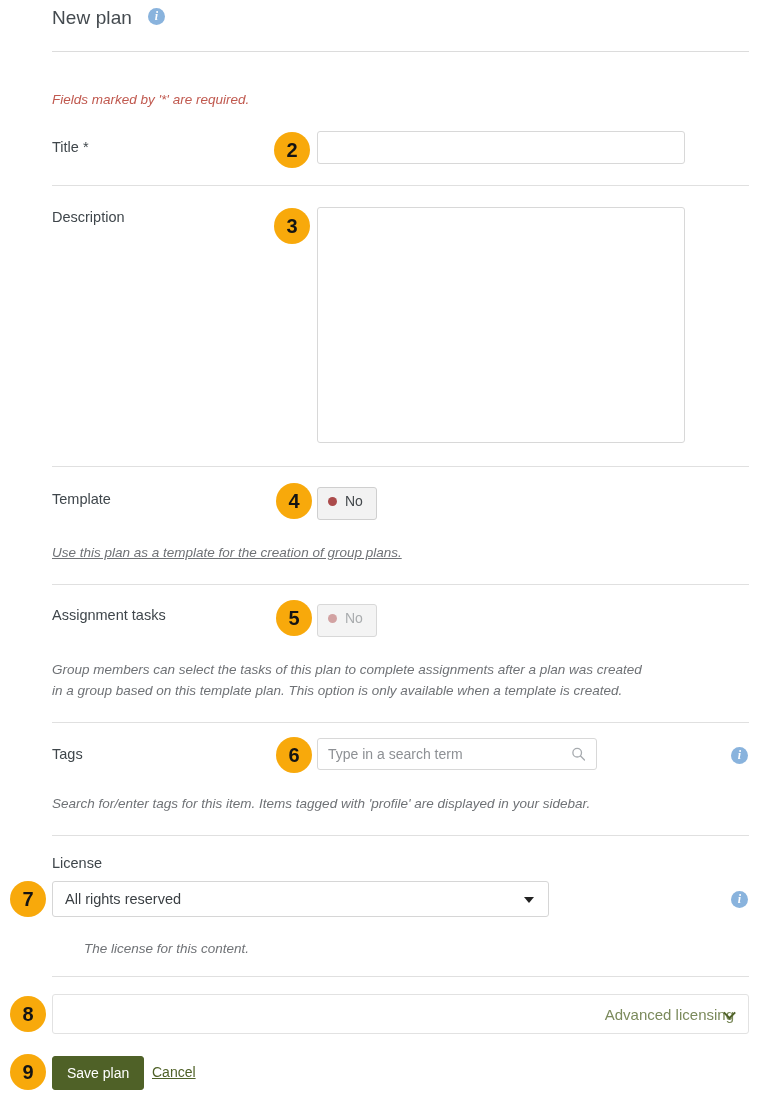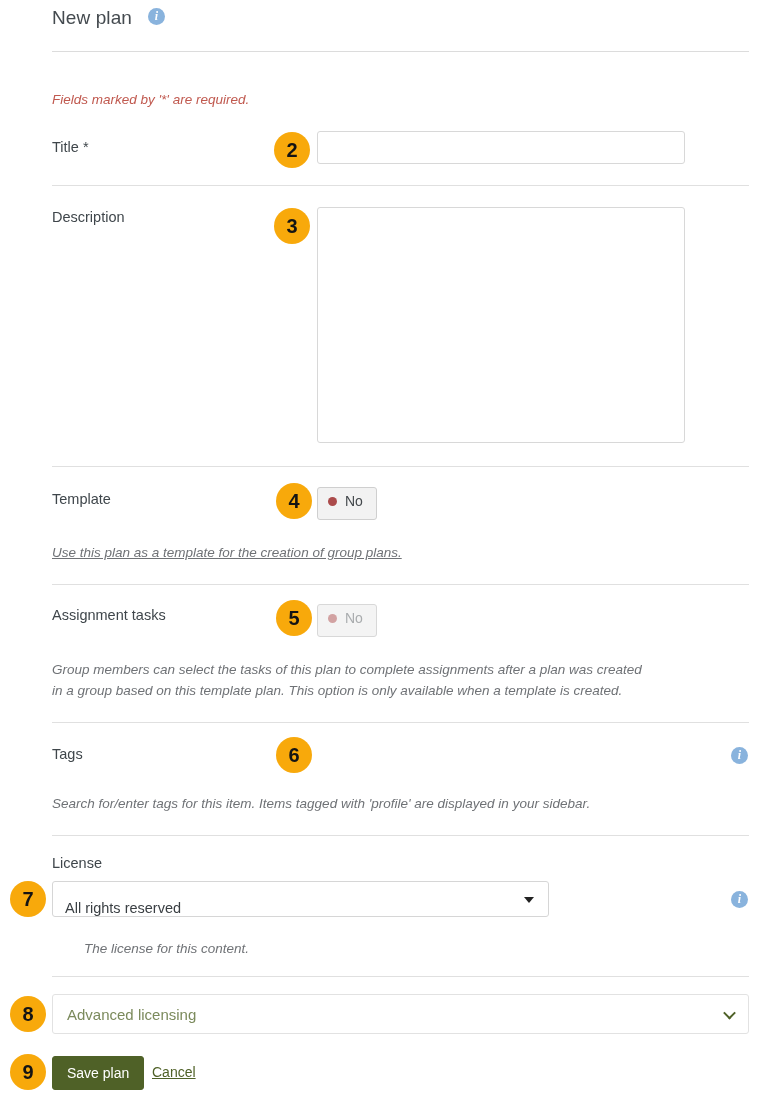--- a/index.html
+++ b/index.html
@@ -254,36 +254,45 @@
   <div class="toggle-btn disabled" style="left:317px; top:604px;">
     <span class="dot"></span>
     <span>No</span>
   </div>
   <div class="help-text" style="left:52px; top:680px; width:690px;">in a group based on this template plan. This option is only available when a template is created.</div>
   <div class="help-text" style="left:52px; top:659px; width:690px;">Group members can select the tasks of this plan to complete assignments after a plan was created</div>
   <div class="row-sep" style="top:722px;"></div>
 
   <div class="field-label" style="left:52px; top:746px;">Tags</div>
   <div class="badge" style="left:276px; top:737px;">6</div>
+  <div class="tags-wrap" style="left:317px; top:738px; width:280px; height:32px;">
+    <input class="text-input" type="text" style="left: 0px; top: 0px; width: 280px; height: 32px;" value="" placeholder="Type in a search term">
+    <span class="search-icon">
+      <svg width="15" height="15" viewBox="0 0 16 16" fill="none" stroke="#a7abaf" stroke-width="1.4">
+        <circle cx="6.6" cy="6.6" r="4.6"></circle>
+        <line x1="10.2" y1="10.2" x2="14.4" y2="14.4" stroke-linecap="round"></line>
+      </svg>
+    </span>
+  </div>
   <span class="info-icon" style="position:absolute; left:731px; top:747px;">i</span>
   <div class="help-text" style="left:52px; top:793px; width:690px;">Search for/enter tags for this item. Items tagged with 'profile' are displayed in your sidebar.</div>
   <div class="row-sep" style="top:835px;"></div>
 
   <div class="field-label" style="left:52px; top:855px;">License</div>
   <div class="badge" style="left:10px; top:881px;">7</div>
-  <div class="select-box" style="left:52px; top:881px; width:497px; height:36px;align-items:flex-end;">
+  <div class="select-box" style="left:52px; top:881px; width:497px; height:36px;">
     <span>All rights reserved</span>
     <span class="caret"></span>
   </div>
   <span class="info-icon" style="position:absolute; left:731px; top:891px;">i</span>
   <div class="help-text" style="left:52px; top:938px; width:690px;margin-left:32px;">The license for this content.</div>
   <div class="row-sep" style="top:976px;"></div>
 
   <div class="badge" style="left:10px; top:996px;">8</div>
-  <div class="collapse-box" style="left:52px; top:994px; width:697px; height:40px;">
+  <div class="collapse-box" style="left:52px; top:994px; width:697px; height:40px;justify-content:flex-end;">
     <span>Advanced licensing</span>
     <span class="chev"></span>
   </div>
 
   <div class="badge" style="left:10px; top:1054px;">9</div>
   <button class="save-btn" style="left:52px; top:1056px;">Save plan</button>
   <a class="cancel-link" style="left:152px; top:1064px;">Cancel</a>
 
 </div>
 

